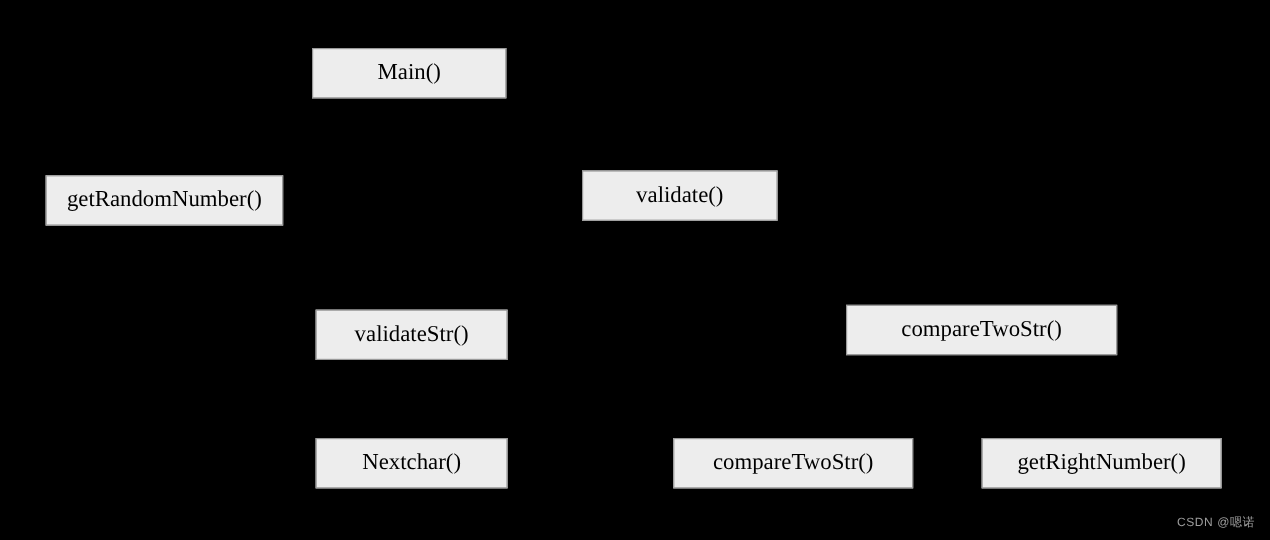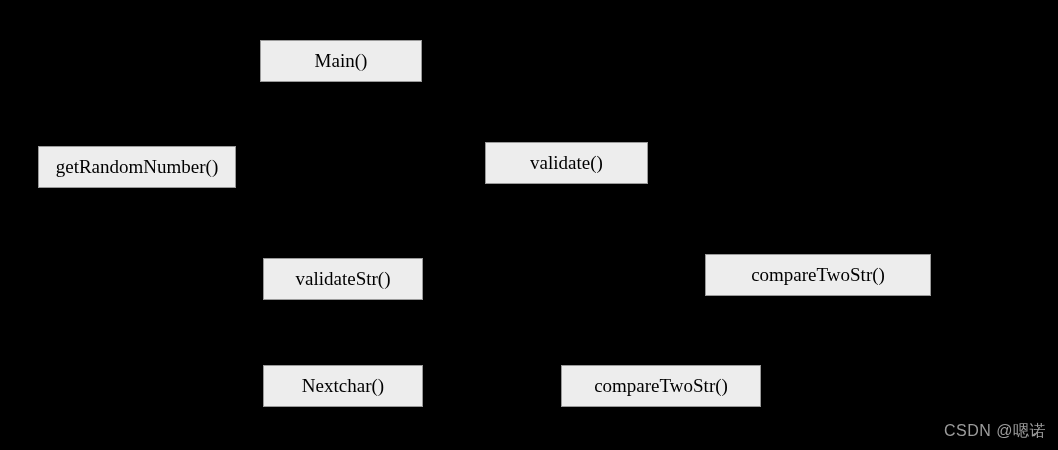--- a/index.html
+++ b/index.html
@@ -39,31 +39,32 @@
   
   .n-nextchar        { left: 263px; top: 365px; width: 160px; height: 42px; }
   .n-getmatchnumber  { left: 561px; top: 365px; width: 200px; height: 42px; }
   .n-getrightnumber  { left: 818px; top: 365px; width: 200px; height: 42px; }
 
   .watermark {
     position: absolute;
     right: 12px;
     bottom: 8px;
     font-family: "Liberation Sans", "DejaVu Sans", sans-serif;
-    font-size: 16px;
+    font-size: 10px;
     color: var(--wm-color, #9c9c9c);
     letter-spacing: 0.5px;
   }
 </style>
 </head>
 <body>
 
 <div class="canvas">
   <div class="node n-main">Main()</div>
   <div class="node n-getrandomnumber">getRandomNumber()</div>
   <div class="node n-validate">validate()</div>
   <div class="node n-validatestr">validateStr()</div>
   <div class="node n-comparetwostr">compareTwoStr()</div>
   <div class="node n-nextchar">Nextchar()</div>
   <div class="node n-getmatchnumber">compareTwoStr()</div>
+  <div class="node n-getrightnumber">getRightNumber()</div>
 
   <div class="watermark">CSDN @嗯诺</div>
 </div>
 
 </body></html>

